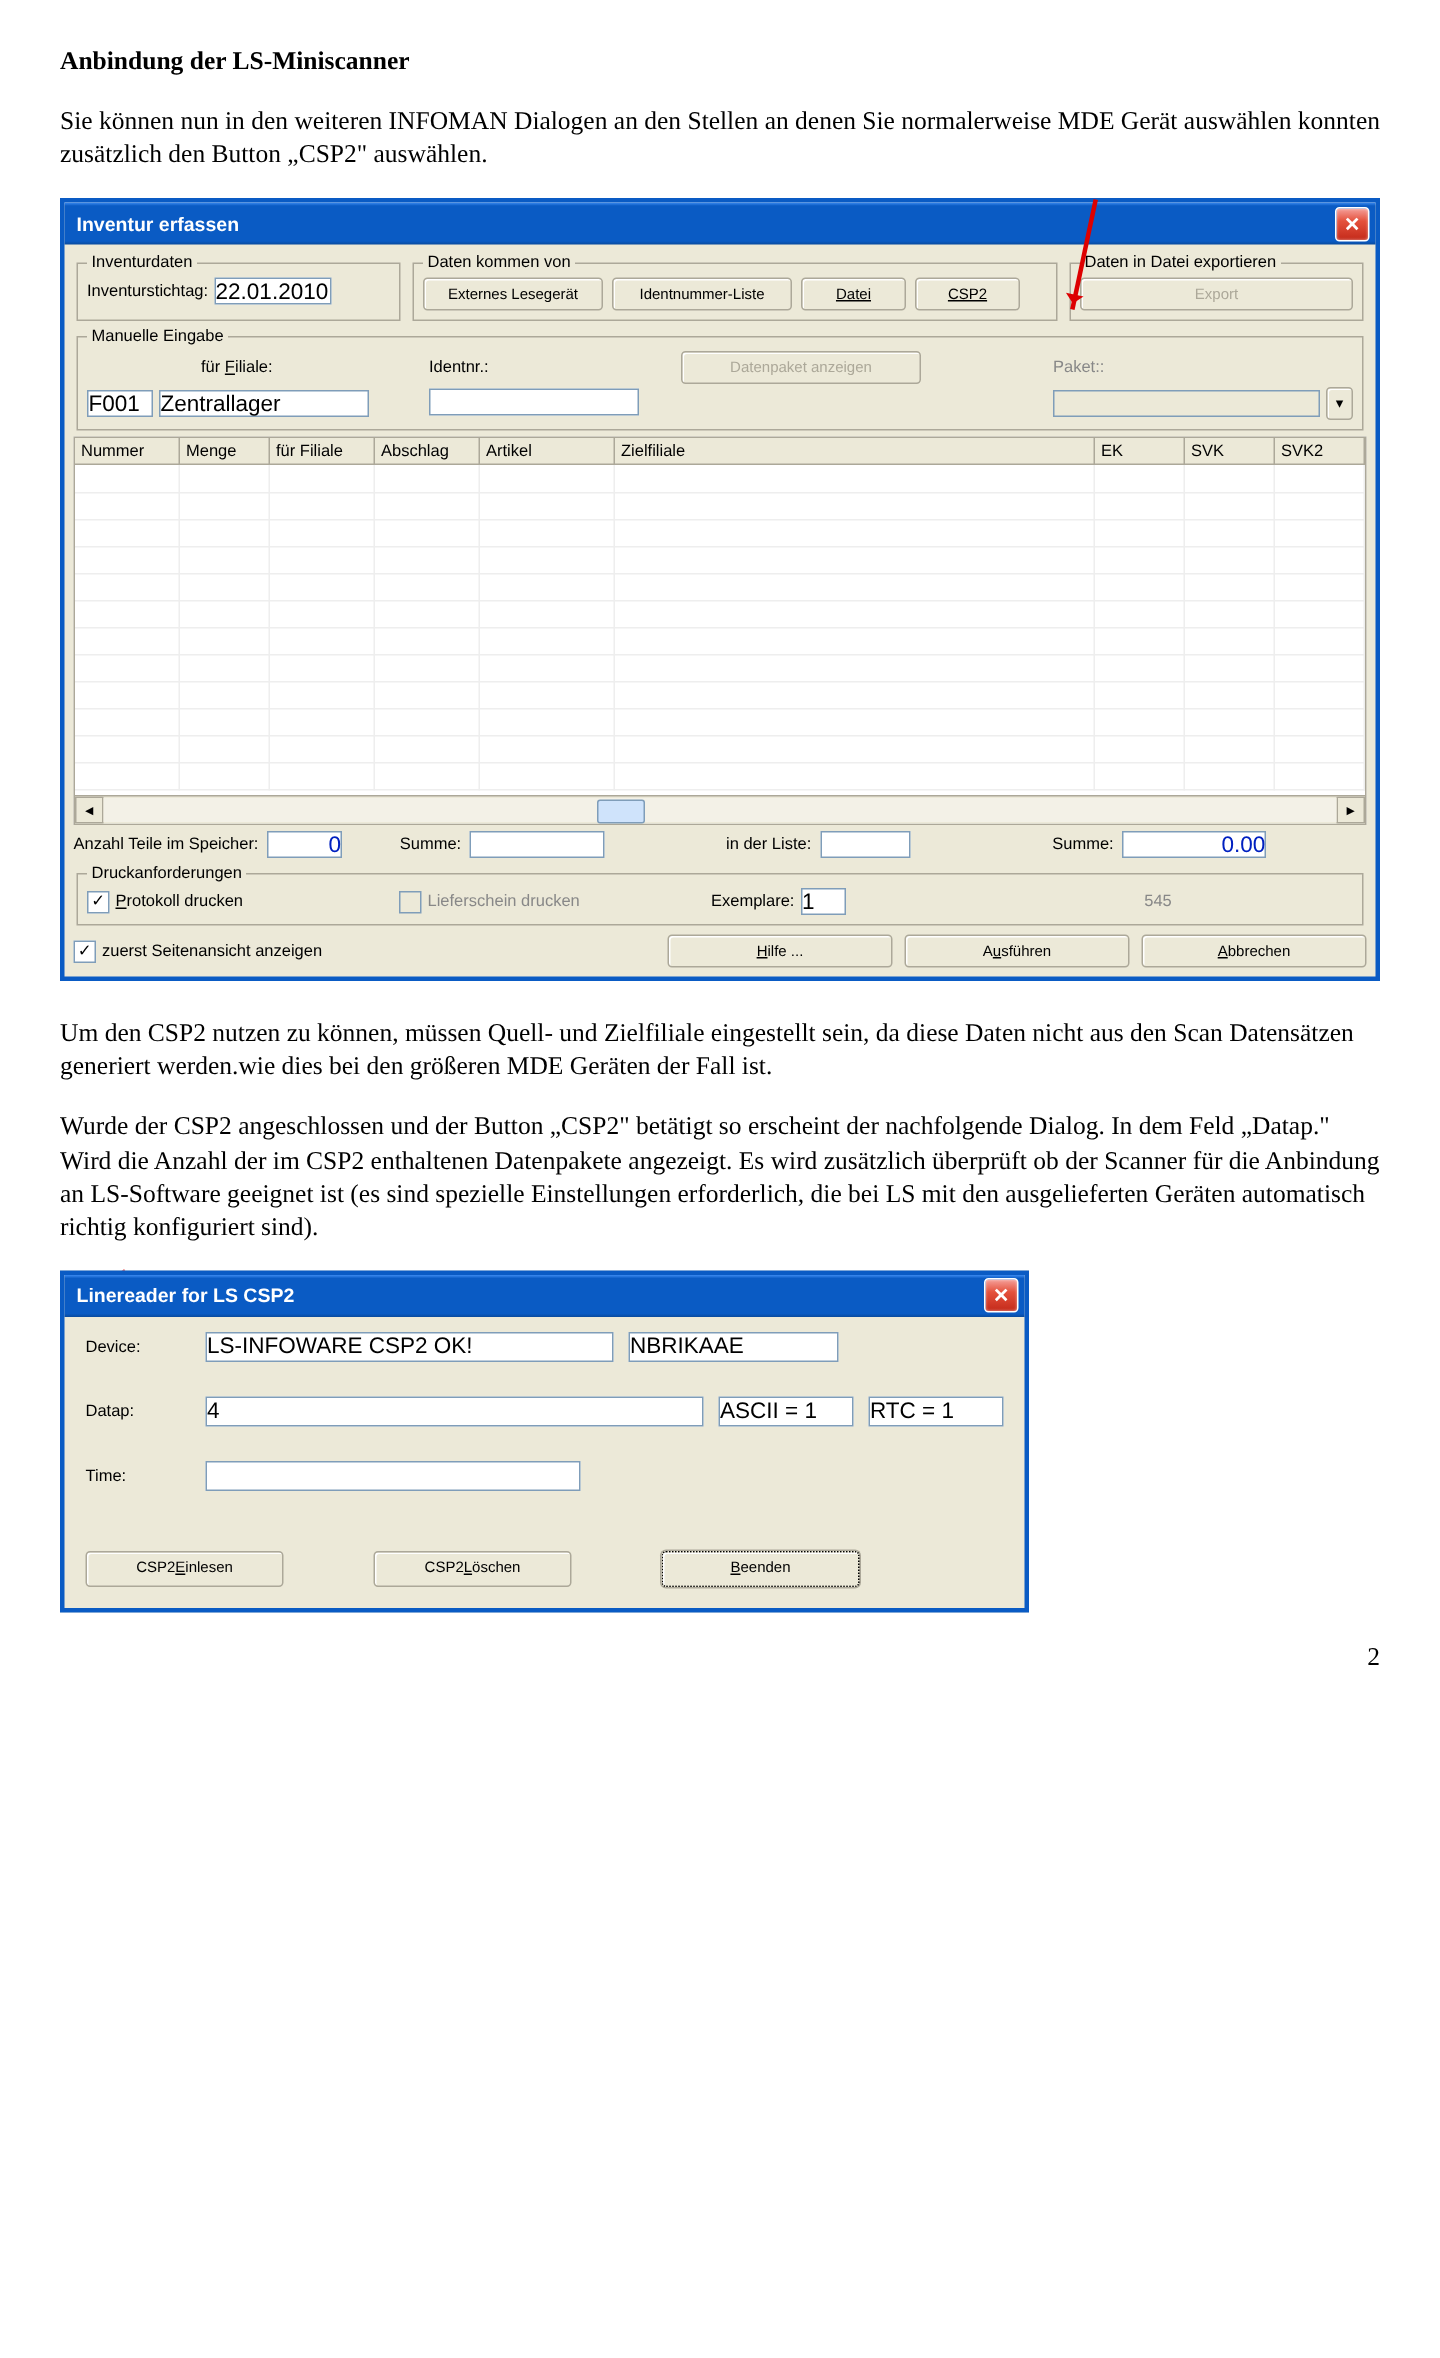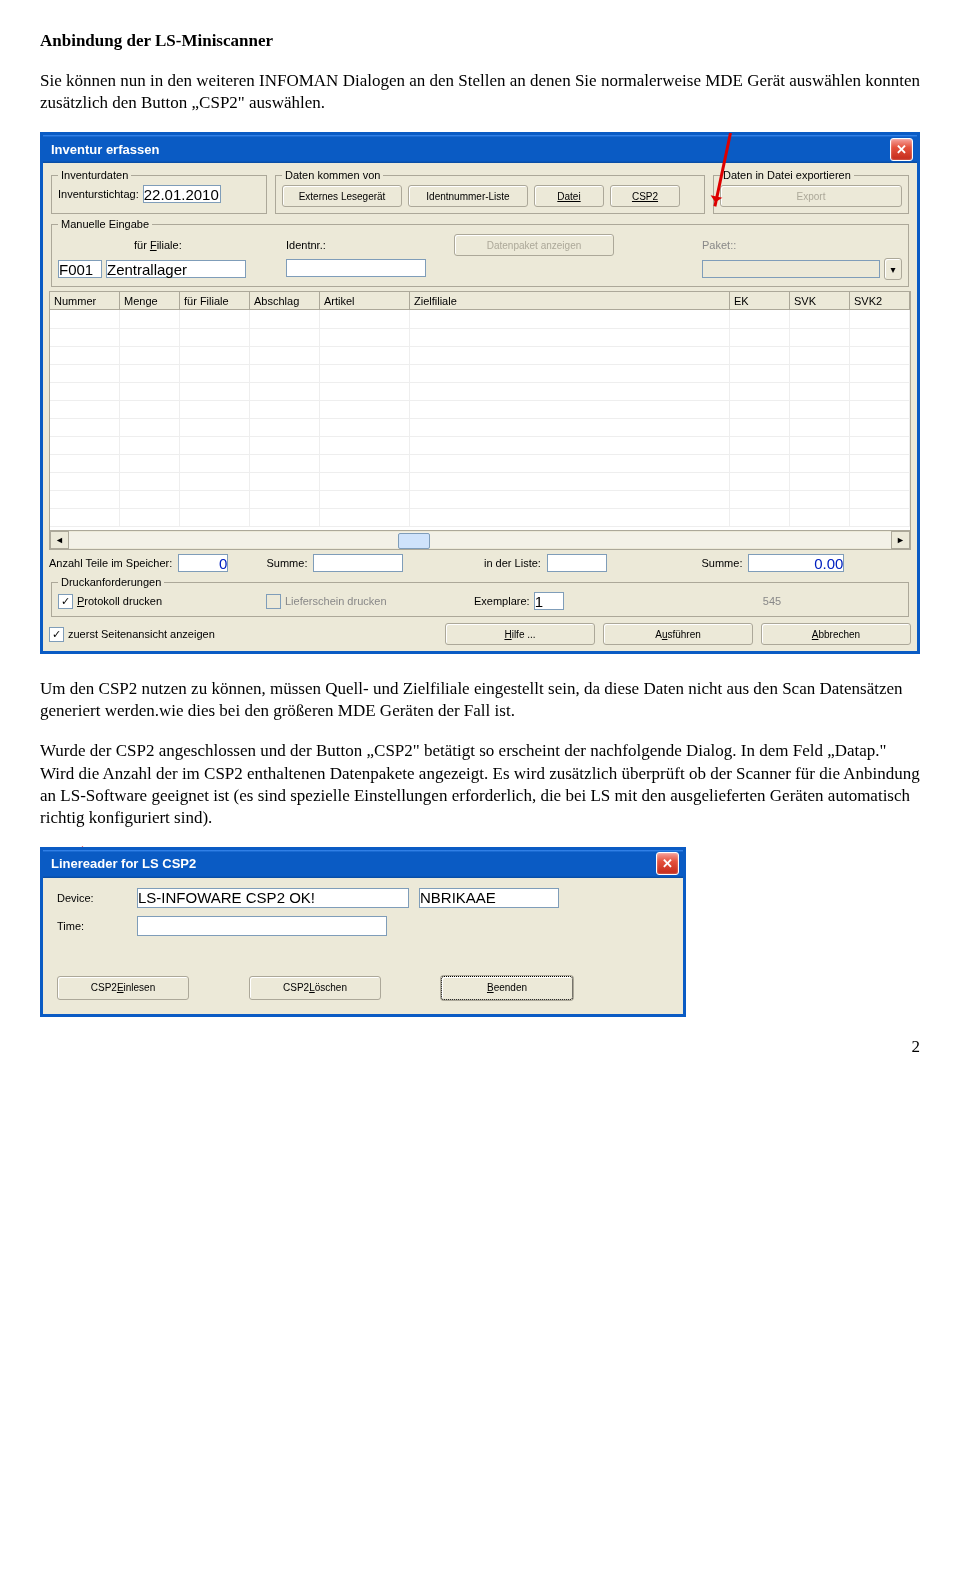--- a/index.html
+++ b/index.html
@@ -35,21 +35,21 @@
 .druckrow{display:grid;grid-template-columns:200px 200px 160px 1fr;align-items:center;gap:8px}
 .chk{display:flex;align-items:center;gap:4px}
 .chkbox{width:13px;height:13px;border:1px solid #7f9db9;background:#fff;display:inline-flex;align-items:center;justify-content:center;font-size:11px;line-height:1}
 .footer{display:grid;grid-template-columns:1fr 150px 150px 150px;gap:8px;margin-top:6px;align-items:center}
 .u{text-decoration:underline}
 .arrow-red{position:absolute;width:3px;background:#d00}
 .arrow-red.a1{height:75px;left:686px;top:-2px;transform:rotate(12deg);transform-origin:top}
 .arrow-red.a1::after{content:"";position:absolute;bottom:-2px;left:-5px;border:6px solid transparent;border-top-color:#d00}
 .win2{border:3px solid #0a5bc4;background:#ece9d8;font-family:Tahoma,Arial,sans-serif;font-size:12px;margin:10px 0;position:relative;width:640px}
 .win2 .body{padding:10px 14px 14px 14px}
-.frow{display:grid;grid-template-columns:70px 1fr 140px 100px;gap:10px;align-items:center;margin-bottom:8px}
+.frow{display:grid;grid-template-columns:70px 1fr 140px 100px;gap:10px;align-items:center;margin-bottom:23px}
 .win2 .txt{height:20px}
 .win2 .footer2{display:flex;gap:60px;justify-content:flex-start;margin-top:40px}
 .win2 .btn{width:132px;height:24px}
 .arrow-red.a2{height:135px;left:40px;top:0;transform:rotate(-35deg);transform-origin:top}
 .arrow-red.a2::after{content:"";position:absolute;bottom:-2px;left:-5px;border:6px solid transparent;border-top-color:#d00}
 .pagenum{text-align:right;margin-top:20px}
 .disabled-text{color:#888}
 </style>
 </head>
 <body>
@@ -337,20 +337,26 @@
     <span>Linereader for LS CSP2</span>
     <span class="closebtn">✕</span>
   </div>
   <div class="body">
     <div class="frow">
       <span class="lbl">Device:</span>
       <span class="txt">LS-INFOWARE CSP2 OK!</span>
       <span class="txt">NBRIKAAE</span>
       <span></span>
     </div>
+    <div class="frow" style="grid-template-columns:70px 1fr 90px 90px">
+      <span class="lbl">Datap:</span>
+      <span class="txt">4</span>
+      <span class="txt">ASCII = 1</span>
+      <span class="txt">RTC = 1</span>
+    </div>
     <div class="frow" style="grid-template-columns:70px 1fr">
       <span class="lbl">Time:</span>
       <span class="txt" style="width:250px"></span>
     </div>
     <div class="footer2">
       <span class="btn">CSP2 <span class="u">E</span>inlesen</span>
       <span class="btn">CSP2 <span class="u">L</span>öschen</span>
       <span class="btn" style="border:1px dotted #000;box-shadow:0 0 0 1px #aca899, inset 1px 1px 0 #fff"><span class="u">B</span>eenden</span>
     </div>
   </div>

